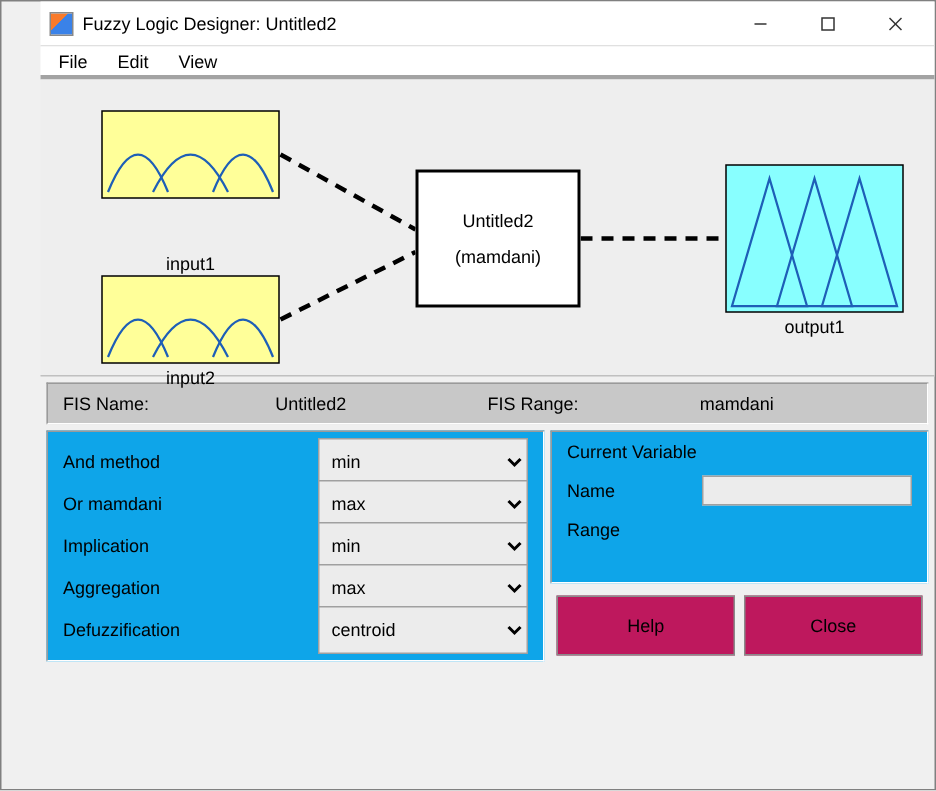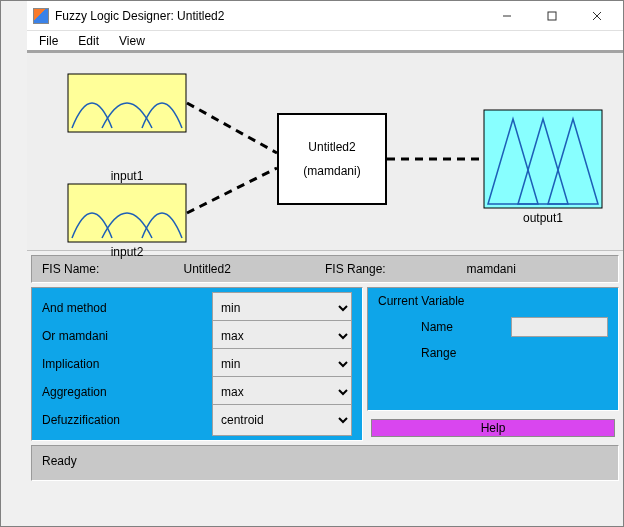--- a/index.html
+++ b/index.html
@@ -139,35 +139,35 @@
   .formrow select {
     flex: 1;
     height: 32px;
     font-size: 12px;
     background: #ececec;
     border: 1px solid #a0a0a0;
     padding-left: 4px;
   }
   .cv-title { margin-bottom: 6px; }
   .cv-row { display:flex; align-items:center; height:26px; }
-  .cv-row .lbl { width: 90px; margin-left: 43px; }
+  .cv-row .lbl { width: 90px; }
   .cv-input {
     flex:1; height:20px;
     background:#ececec;
     border:1px solid #a0a0a0;
   }
   .btnrow {
     display: flex;
     gap: 6px;
     margin: 4px;
   }
   .btnrow button {
     flex: 1;
-    height: 18px;
-    background: #d946ef;
+    height: 40px;
+    background: #be185d;
     border: 1px solid #8a8a8a;
     font-size: 12px;
   }
   .status {
     margin: 0 4px 4px 4px;
     background: #c8c8c8;
     border-top: 1px solid #9a9a9a;
     border-left: 1px solid #9a9a9a;
     border-right: 1px solid #fff;
     border-bottom: 1px solid #fff;
@@ -289,21 +289,19 @@
           <div class="lbl">Name</div>
           <div class="cv-input"></div>
         </div>
         <div class="cv-row">
           <div class="lbl">Range</div>
           <div></div>
         </div>
       </div>
       <div class="btnrow">
         <button>Help</button>
-      </div>
-    </div>
-  </div>
-
-  <div class="status">
-    <span>Ready</span>
-  </div>
+        <button>Close</button>
+      </div>
+    </div>
+  </div>
+
 
 </div>
 
 </body></html>

